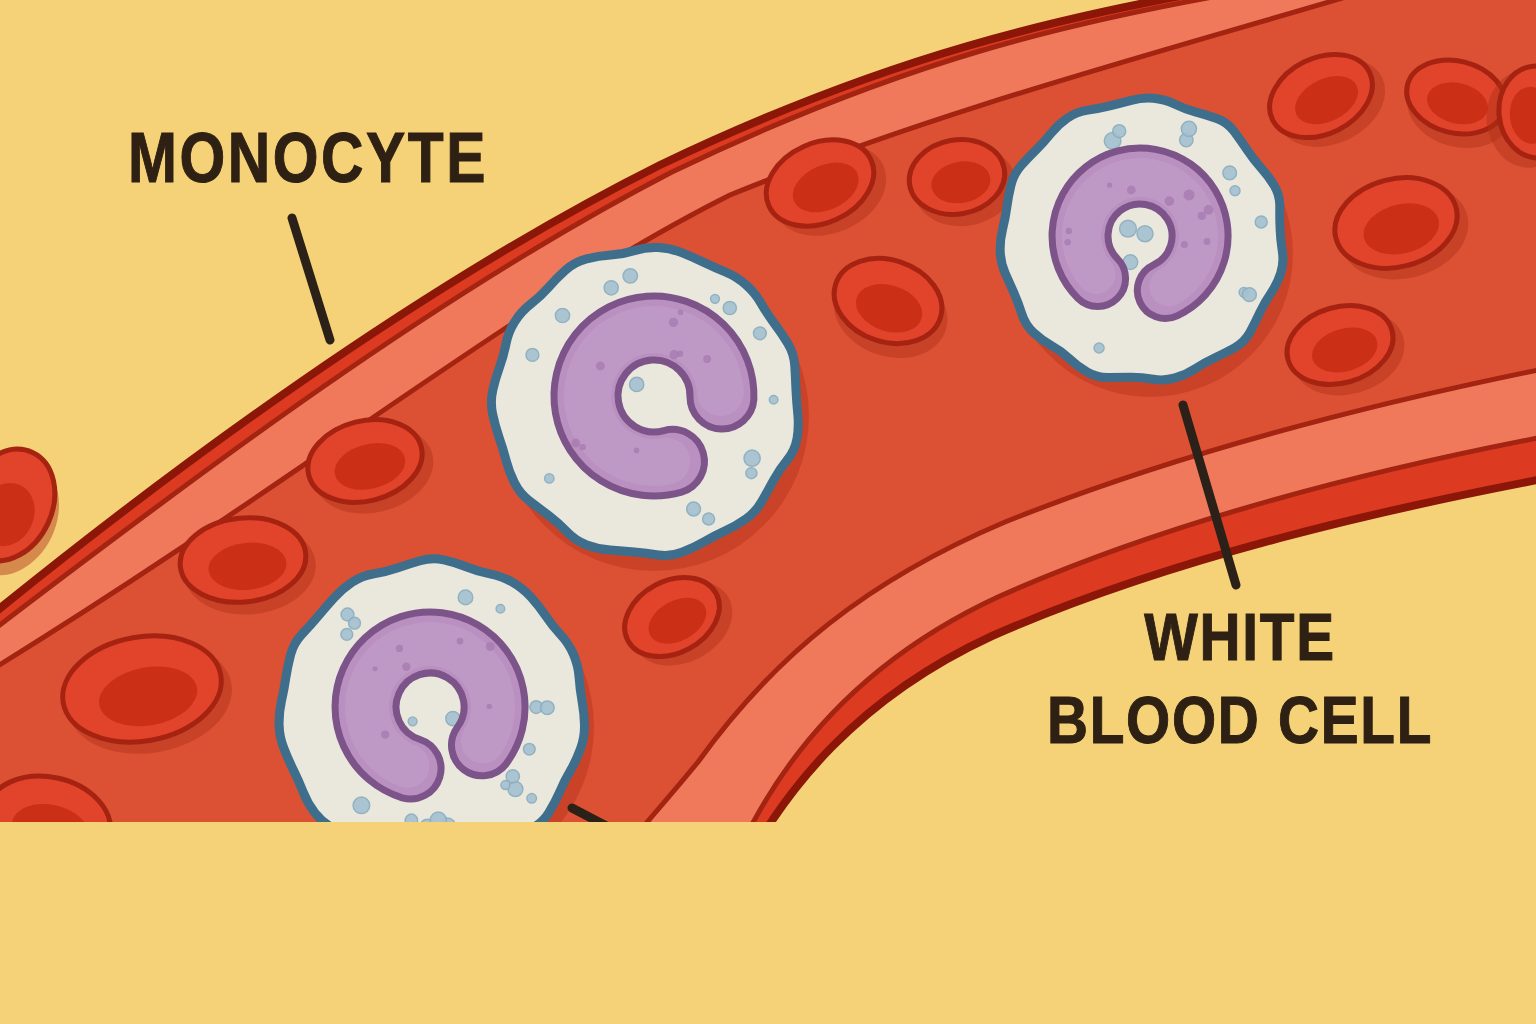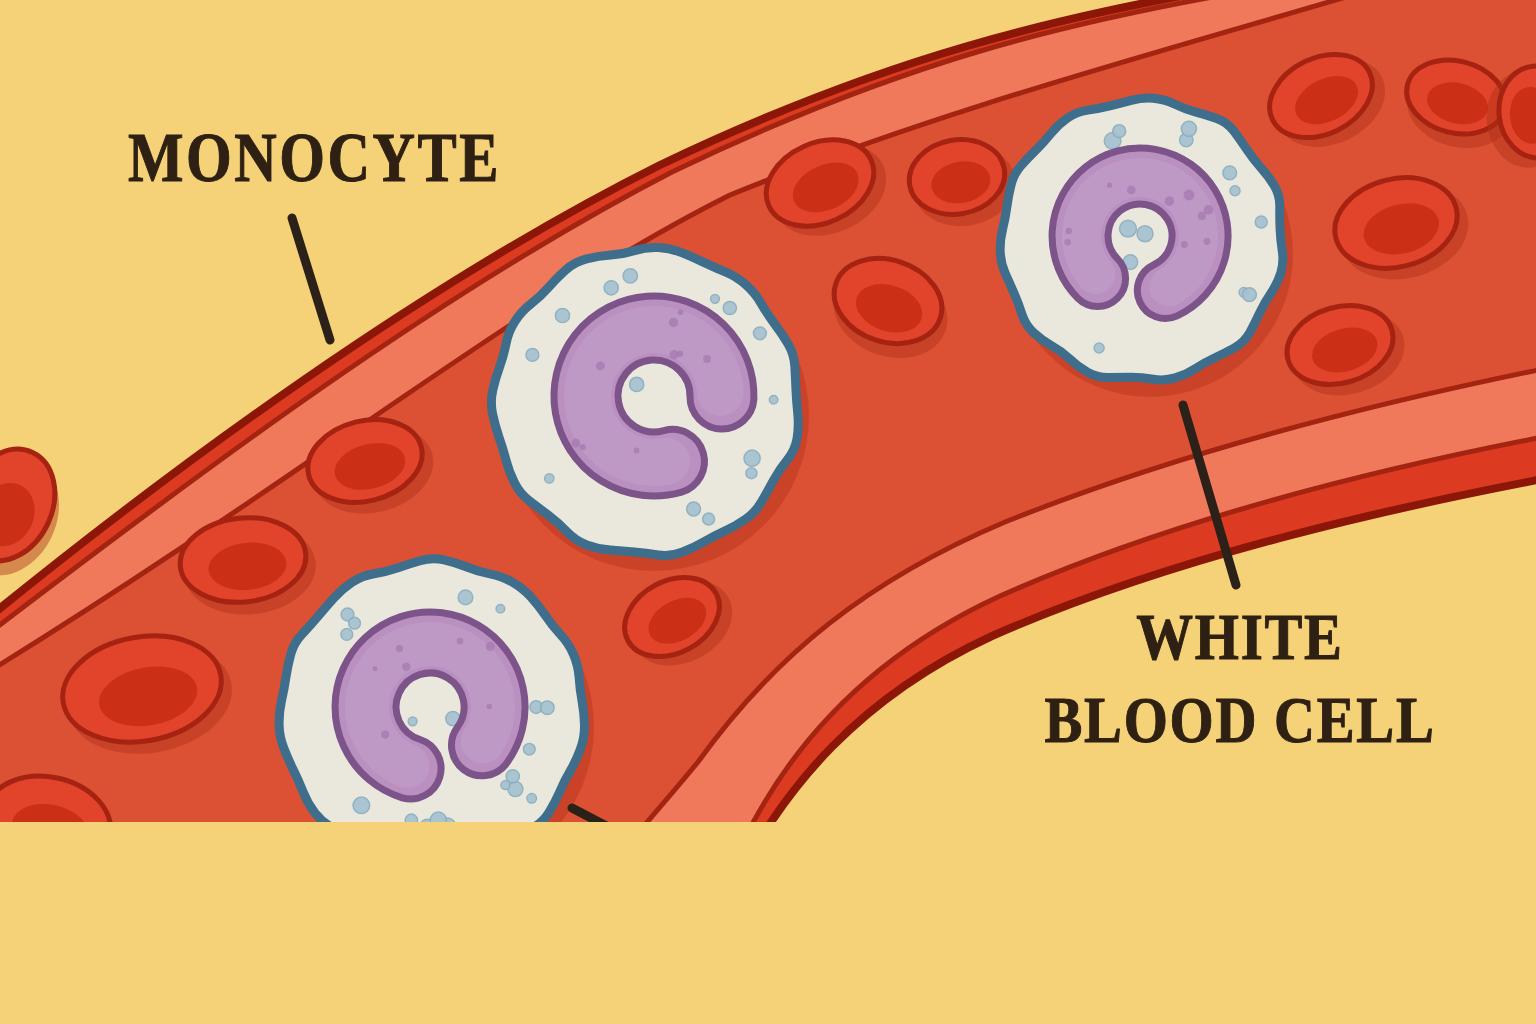--- a/index.html
+++ b/index.html
@@ -1,17 +1,17 @@
 <!DOCTYPE html>
 <html><head>
 <meta charset="utf-8">
 <style>
   html,body{margin:0;padding:0;background:#F5D178;}
   #stage{position:relative;width:1536px;height:822px;overflow:hidden;
-         font-family:Liberation Serif, serif;}
+         font-family:Liberation Sans, sans-serif;}
   #scene{position:absolute;left:0;top:0;}
   .label{position:absolute;font-weight:800;color:#2E2114;
          -webkit-text-stroke:1px #2E2114;}
   #monocyte-label{left:128px;top:118px;font-size:70px;letter-spacing:3px;
          transform:scaleX(.84);transform-origin:left top;}
   #wbc-label{left:1000px;top:596px;width:480px;text-align:center;
          font-size:66px;line-height:1.25;letter-spacing:2px;
          transform:scaleX(.86);transform-origin:center top;}
 </style>
 </head>

